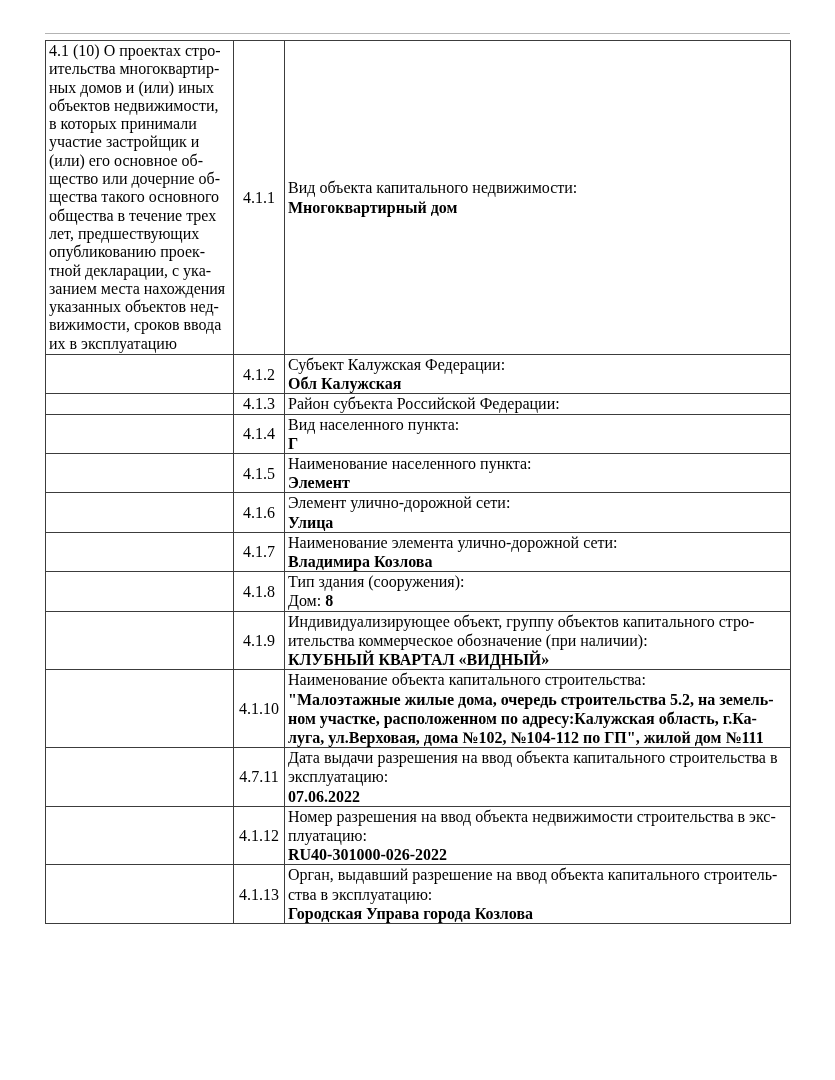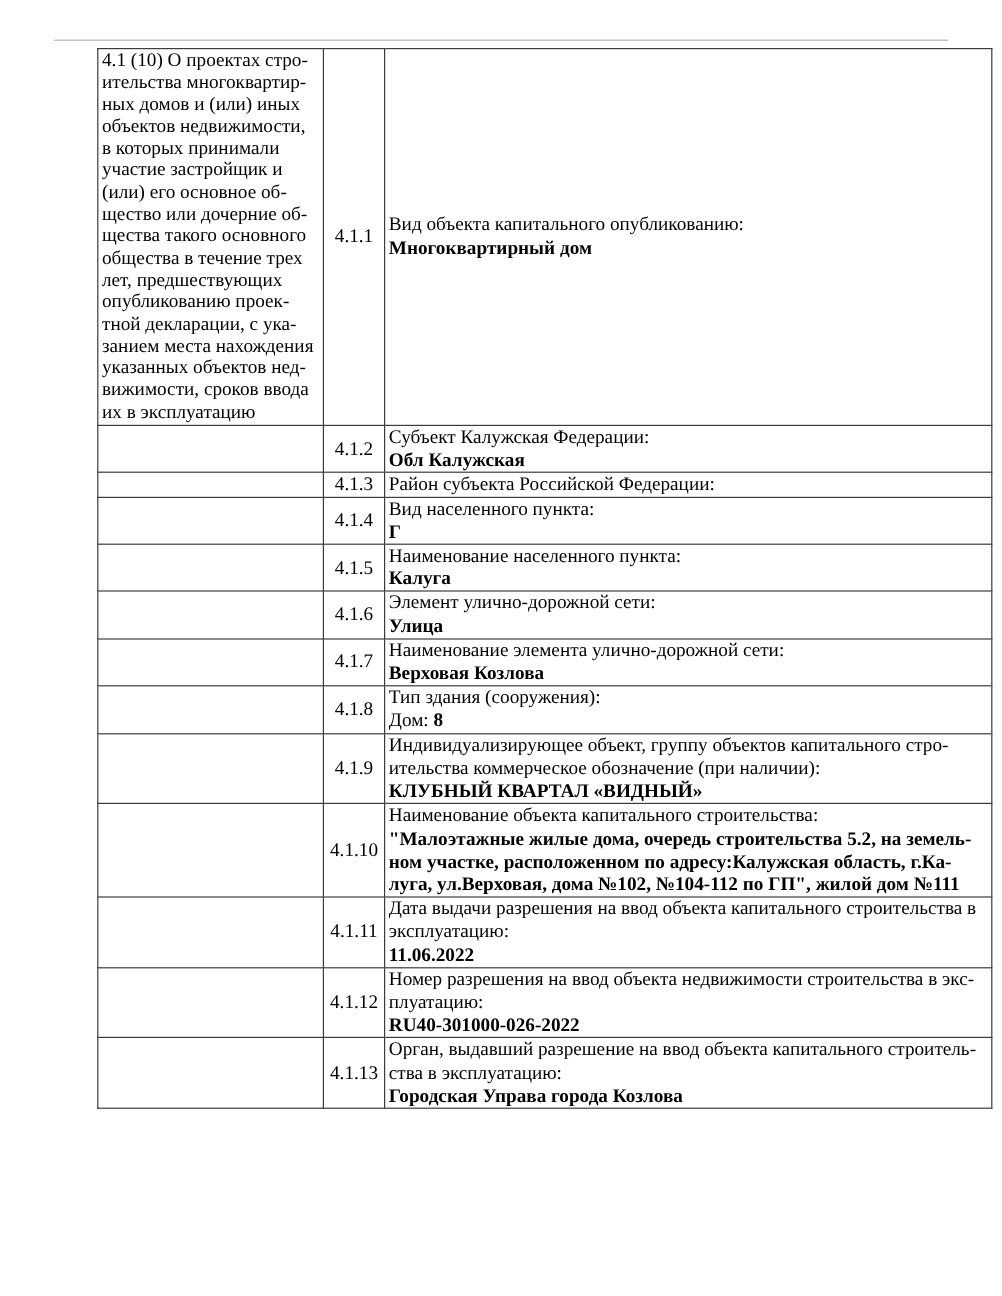--- a/index.html
+++ b/index.html
@@ -24,21 +24,20 @@
     height: 1px;
     background: #b3b3b3;
   }
   .decl-table {
     position: absolute;
     left: 45px;
     top: 40px;
     width: 745px;
     border-collapse: collapse;
     table-layout: fixed;
-    margin-left: 36px;
   }
   col.c1 { width: 188px; }
   col.c2 { width: 51px; }
   col.c3 { width: 506px; }
   td {
     border: 1px solid #3c3c3c;
     padding: 0 3px;
     font-size: 16px;
     overflow: hidden;
   }
@@ -92,21 +91,21 @@
 общества в течение трех
 лет, предшествующих
 опубликованию проек-
 тной декларации, с ука-
 занием места нахождения
 указанных объектов нед-
 вижимости, сроков ввода
 их в эксплуатацию</td>
     <td class="num">4.1.1</td>
     <td class="content">
-            <div class="label">Вид объекта капитального опубликованию:</div>
+            <div class="label">Вид объекта капитального недвижимости:</div>
             <div class="value-line"><span class="vp"></span><b class="vv">Многоквартирный дом</b></div>
           </td>
   </tr>
 
   <tr>
     <td class="desc"></td>
     <td class="num">4.1.2</td>
     <td class="content">
             <div class="label">Субъект Калужская Федерации:</div>
             <div class="value-line"><span class="vp"></span><b class="vv">Обл Калужская</b></div>
@@ -128,39 +127,39 @@
             <div class="label">Вид населенного пункта:</div>
             <div class="value-line"><span class="vp"></span><b class="vv">Г</b></div>
           </td>
   </tr>
 
   <tr>
     <td class="desc"></td>
     <td class="num">4.1.5</td>
     <td class="content">
             <div class="label">Наименование населенного пункта:</div>
-            <div class="value-line"><span class="vp"></span><b class="vv">Калуга</b></div>
+            <div class="value-line"><span class="vp"></span><b class="vv">Элемент</b></div>
           </td>
   </tr>
 
   <tr>
     <td class="desc"></td>
     <td class="num">4.1.6</td>
     <td class="content">
             <div class="label">Элемент улично-дорожной сети:</div>
             <div class="value-line"><span class="vp"></span><b class="vv">Улица</b></div>
           </td>
   </tr>
 
   <tr>
     <td class="desc"></td>
     <td class="num">4.1.7</td>
     <td class="content">
             <div class="label">Наименование элемента улично-дорожной сети:</div>
-            <div class="value-line"><span class="vp"></span><b class="vv">Верховая Козлова</b></div>
+            <div class="value-line"><span class="vp"></span><b class="vv">Владимира Козлова</b></div>
           </td>
   </tr>
 
   <tr>
     <td class="desc"></td>
     <td class="num">4.1.8</td>
     <td class="content">
             <div class="label">Тип здания (сооружения):</div>
             <div class="value-line"><span class="vp">Дом: </span><b class="vv">8</b></div>
           </td>
@@ -182,25 +181,25 @@
     <td class="content">
             <div class="label">Наименование объекта капитального строительства:</div>
             <div class="value-line"><span class="vp"></span><b class="vv">"Малоэтажные жилые дома, очередь строительства 5.2, на земель-
 ном участке, расположенном по адресу:Калужская область, г.Ка-
 луга, ул.Верховая, дома №102, №104-112 по ГП", жилой дом №111</b></div>
           </td>
   </tr>
 
   <tr>
     <td class="desc"></td>
-    <td class="num">4.1.11</td>
+    <td class="num">4.7.11</td>
     <td class="content">
             <div class="label">Дата выдачи разрешения на ввод объекта капитального строительства в
 эксплуатацию:</div>
-            <div class="value-line"><span class="vp"></span><b class="vv">11.06.2022</b></div>
+            <div class="value-line"><span class="vp"></span><b class="vv">07.06.2022</b></div>
           </td>
   </tr>
 
   <tr>
     <td class="desc"></td>
     <td class="num">4.1.12</td>
     <td class="content">
             <div class="label">Номер разрешения на ввод объекта недвижимости строительства в экс-
 плуатацию:</div>
             <div class="value-line"><span class="vp"></span><b class="vv">RU40-301000-026-2022</b></div>

